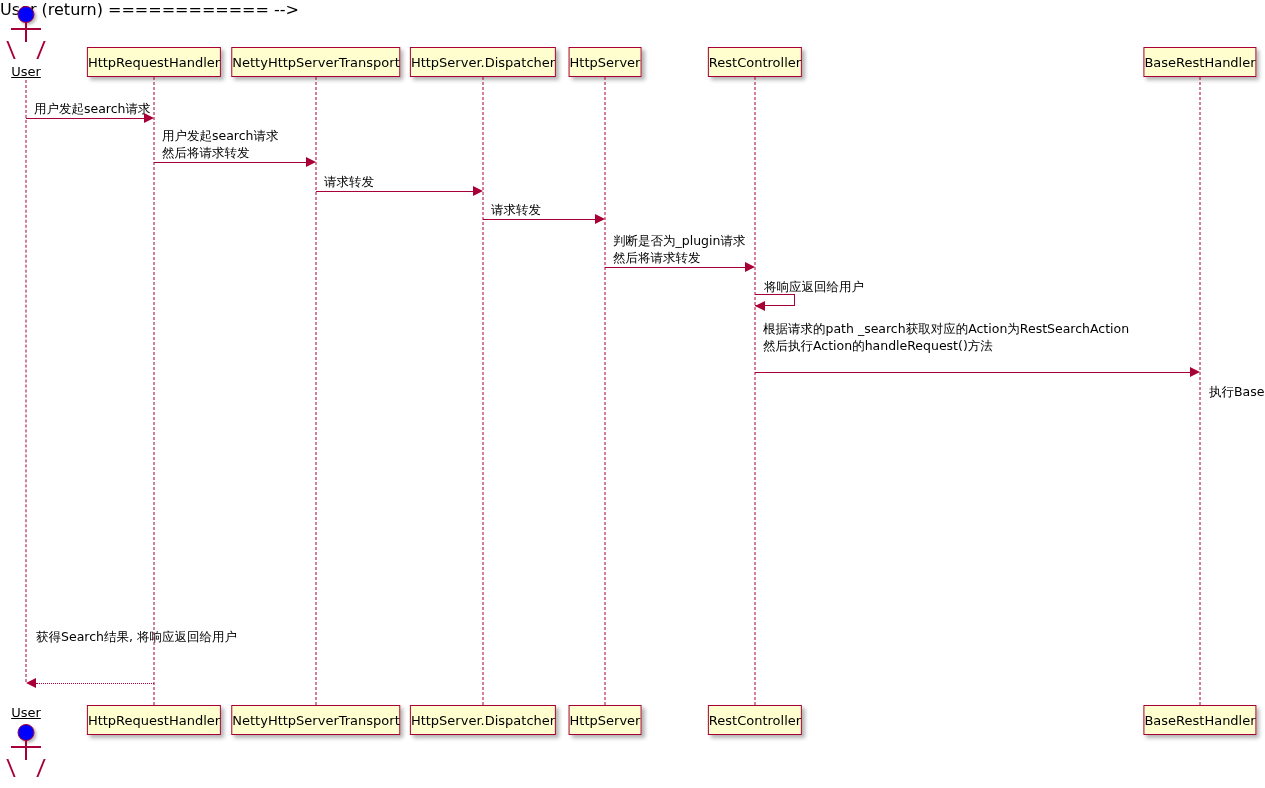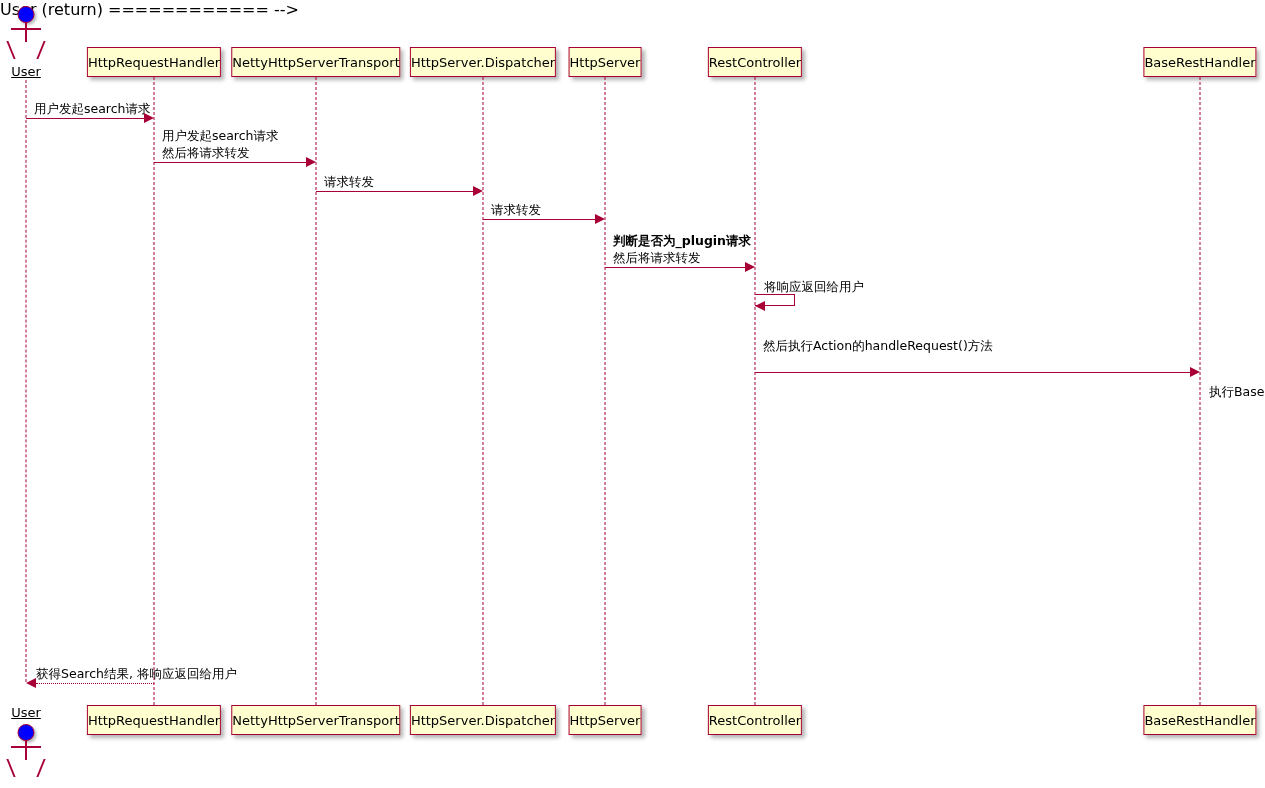--- a/index.html
+++ b/index.html
@@ -131,40 +131,41 @@
   <div class="msg-label" style="left:324px;top:173px;">请求转发</div>
   <div class="msg-line" style="left:316px;top:191px;width:157px;"></div>
   <div class="arrowhead right" style="left:473px;top:186px;"></div>
 
   
   <div class="msg-label" style="left:491px;top:201px;">请求转发</div>
   <div class="msg-line" style="left:483px;top:219px;width:112px;"></div>
   <div class="arrowhead right" style="left:595px;top:214px;"></div>
 
   
-  <div class="msg-label" style="left:613px;top:232px;font-weight:bold;">判断是否为_plugin请求</div>
+  <div class="msg-label" style="left:613px;top:232px;">判断是否为_plugin请求</div>
   <div class="msg-label" style="left:613px;top:249px;">然后将请求转发</div>
   <div class="msg-line" style="left:605px;top:267px;width:140px;"></div>
   <div class="arrowhead right" style="left:745px;top:262px;"></div>
 
   
   <div class="msg-label" style="left:764px;top:278px;">将响应返回给用户</div>
   <div class="selfcall" style="left:755px;top:294px;width:40px;height:12px;"></div>
   <div class="arrowhead left" style="left:755px;top:301px;"></div>
 
   
+  <div class="msg-label" style="left:763px;top:320px;">根据请求的path _search获取对应的Action为RestSearchAction</div>
   <div class="msg-label" style="left:763px;top:337px;">然后执行Action的handleRequest()方法</div>
   <div class="msg-line" style="left:755px;top:372px;width:435px;"></div>
   <div class="arrowhead right" style="left:1190px;top:367px;"></div>
 
   
   <div class="msg-label" style="left:1209px;top:383px;">执行BaseR</div>
 
    User (return) ============ --&gt;
-  <div class="msg-label" style="left:36px;top:665px;">获得Search结果, 将响应返回给用户</div>
+  <div class="msg-label" style="left:36px;top:628px;">获得Search结果, 将响应返回给用户</div>
   <div class="msg-line dotted" style="left:36px;top:683px;width:118px;"></div>
   <div class="arrowhead left" style="left:26px;top:678px;"></div>
 
   
   <div class="actor-label" style="left:26px;top:705px;">User</div>
   <div class="actor" style="left:26px;top:722px;">
     <div class="head"></div>
     <div class="body"></div>
     <div class="arms"></div>
     <div class="legL"></div>

